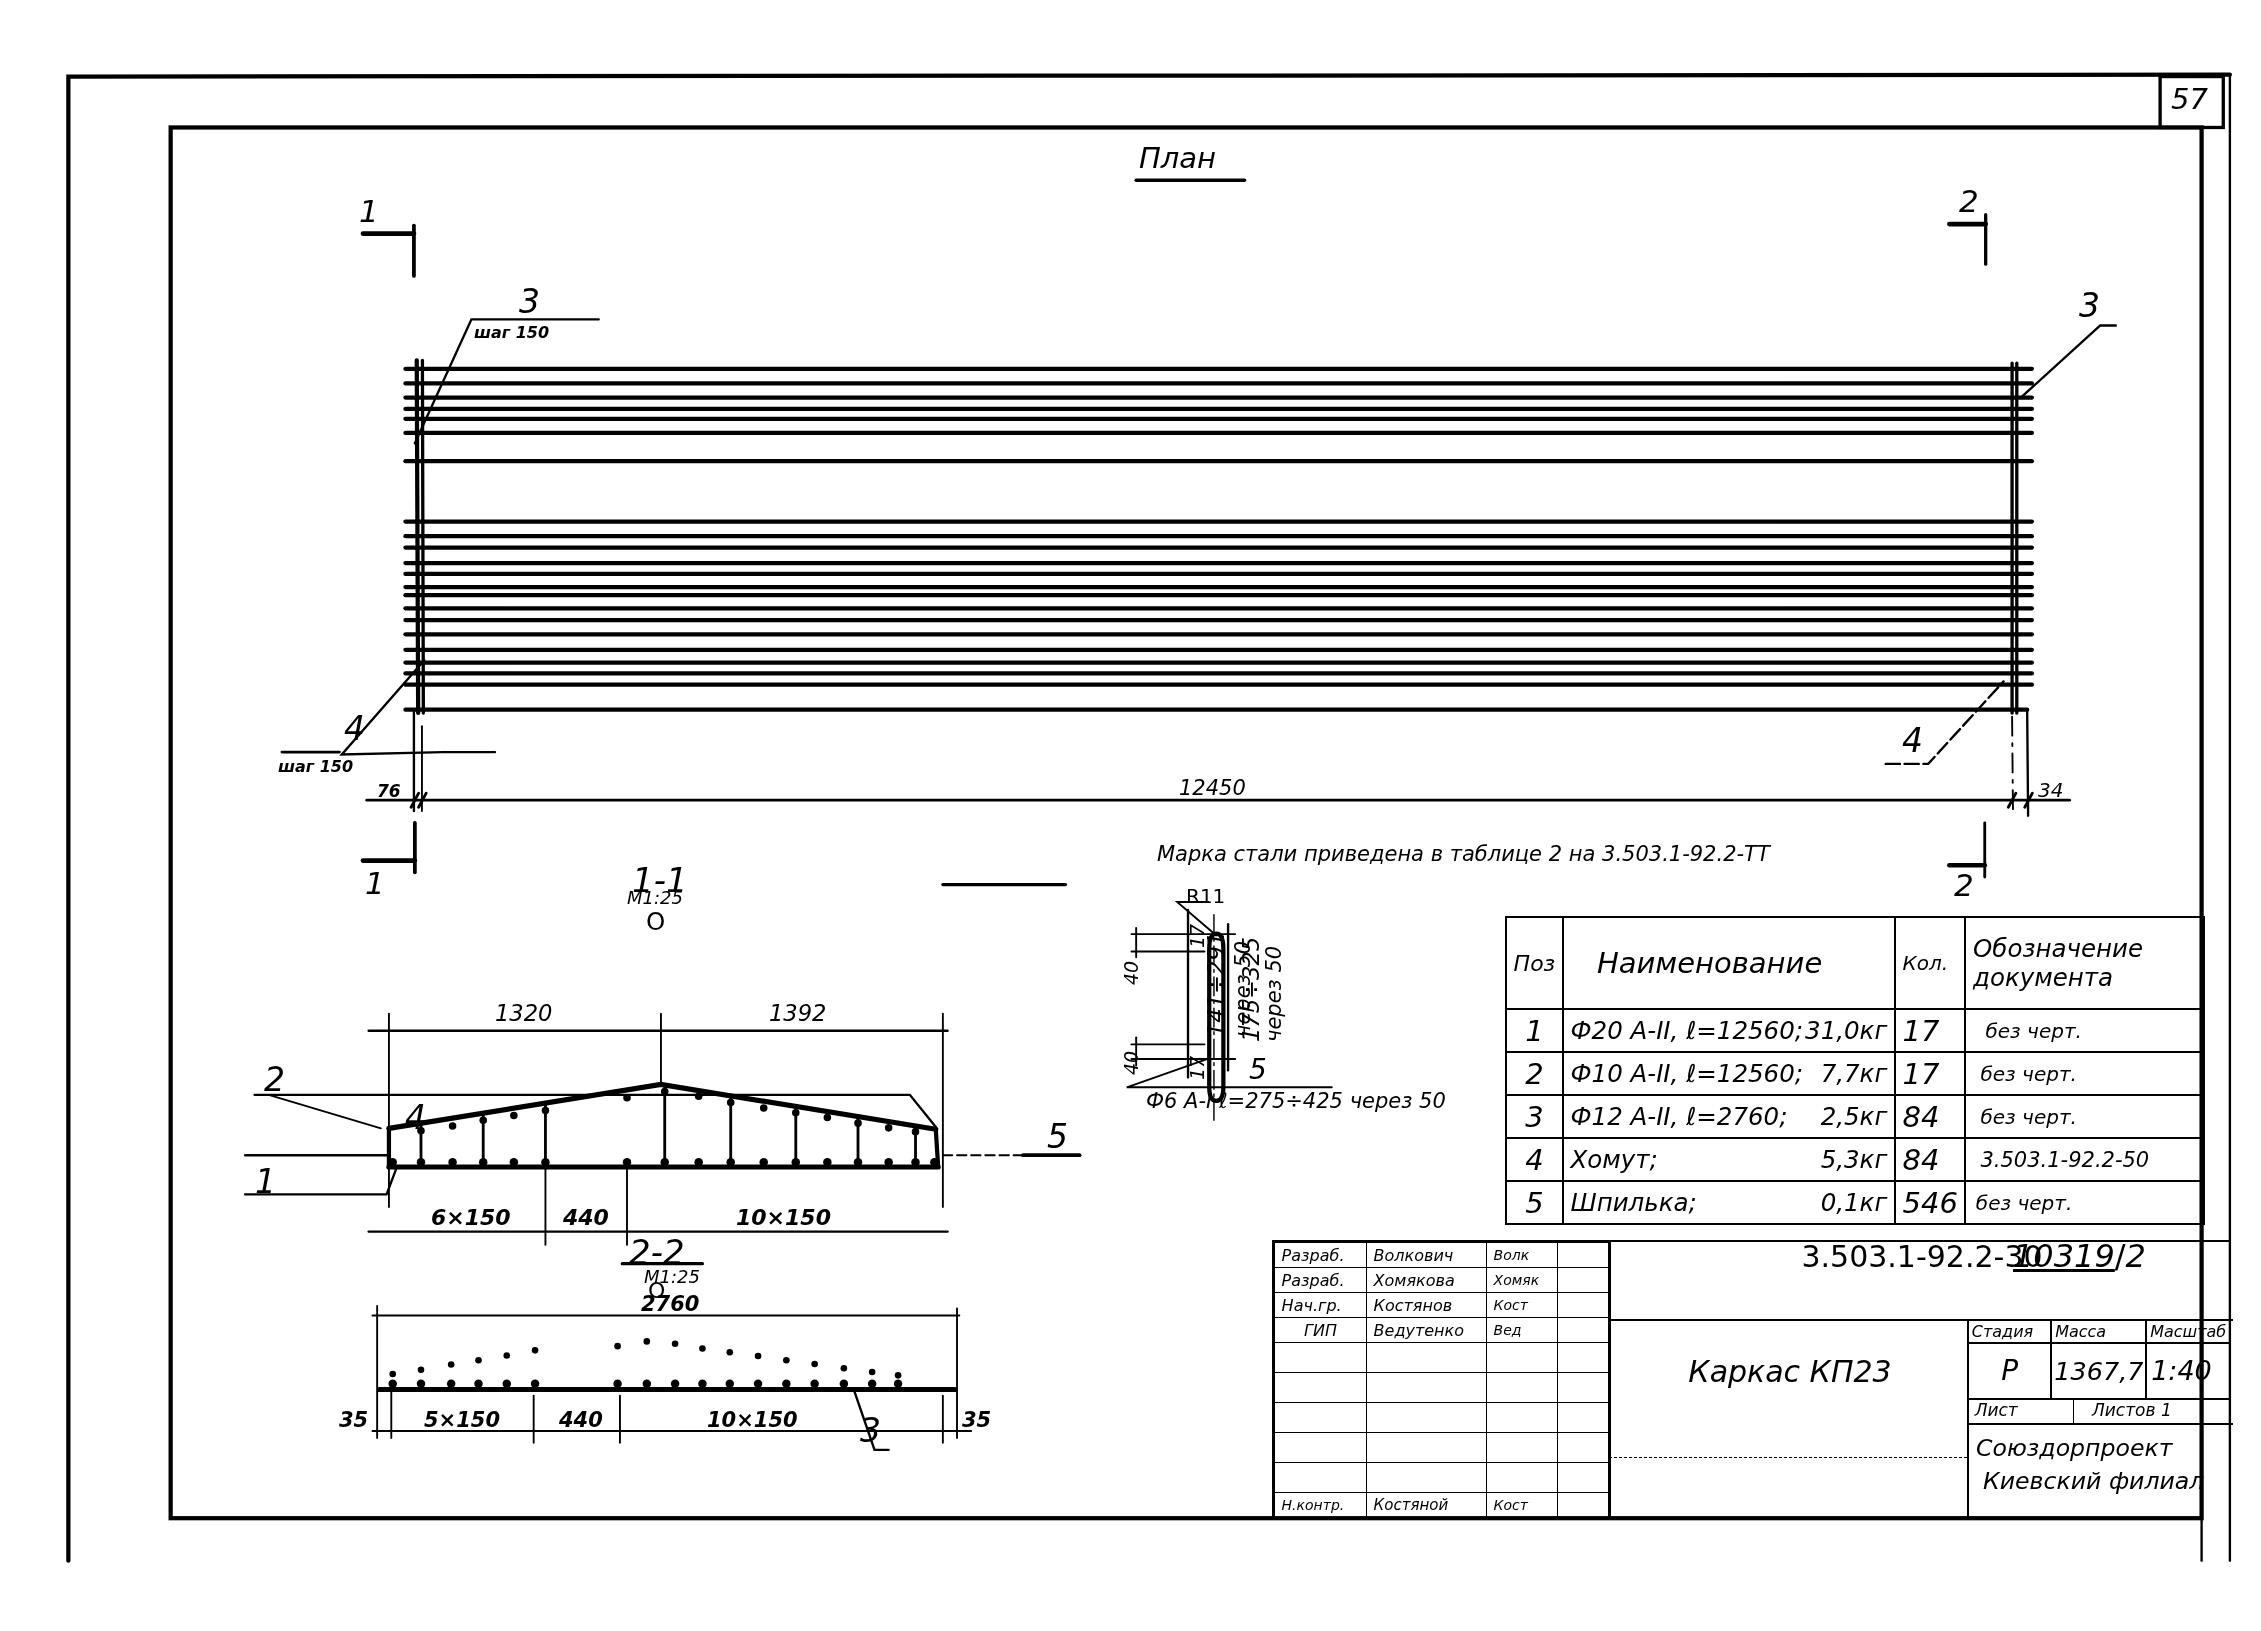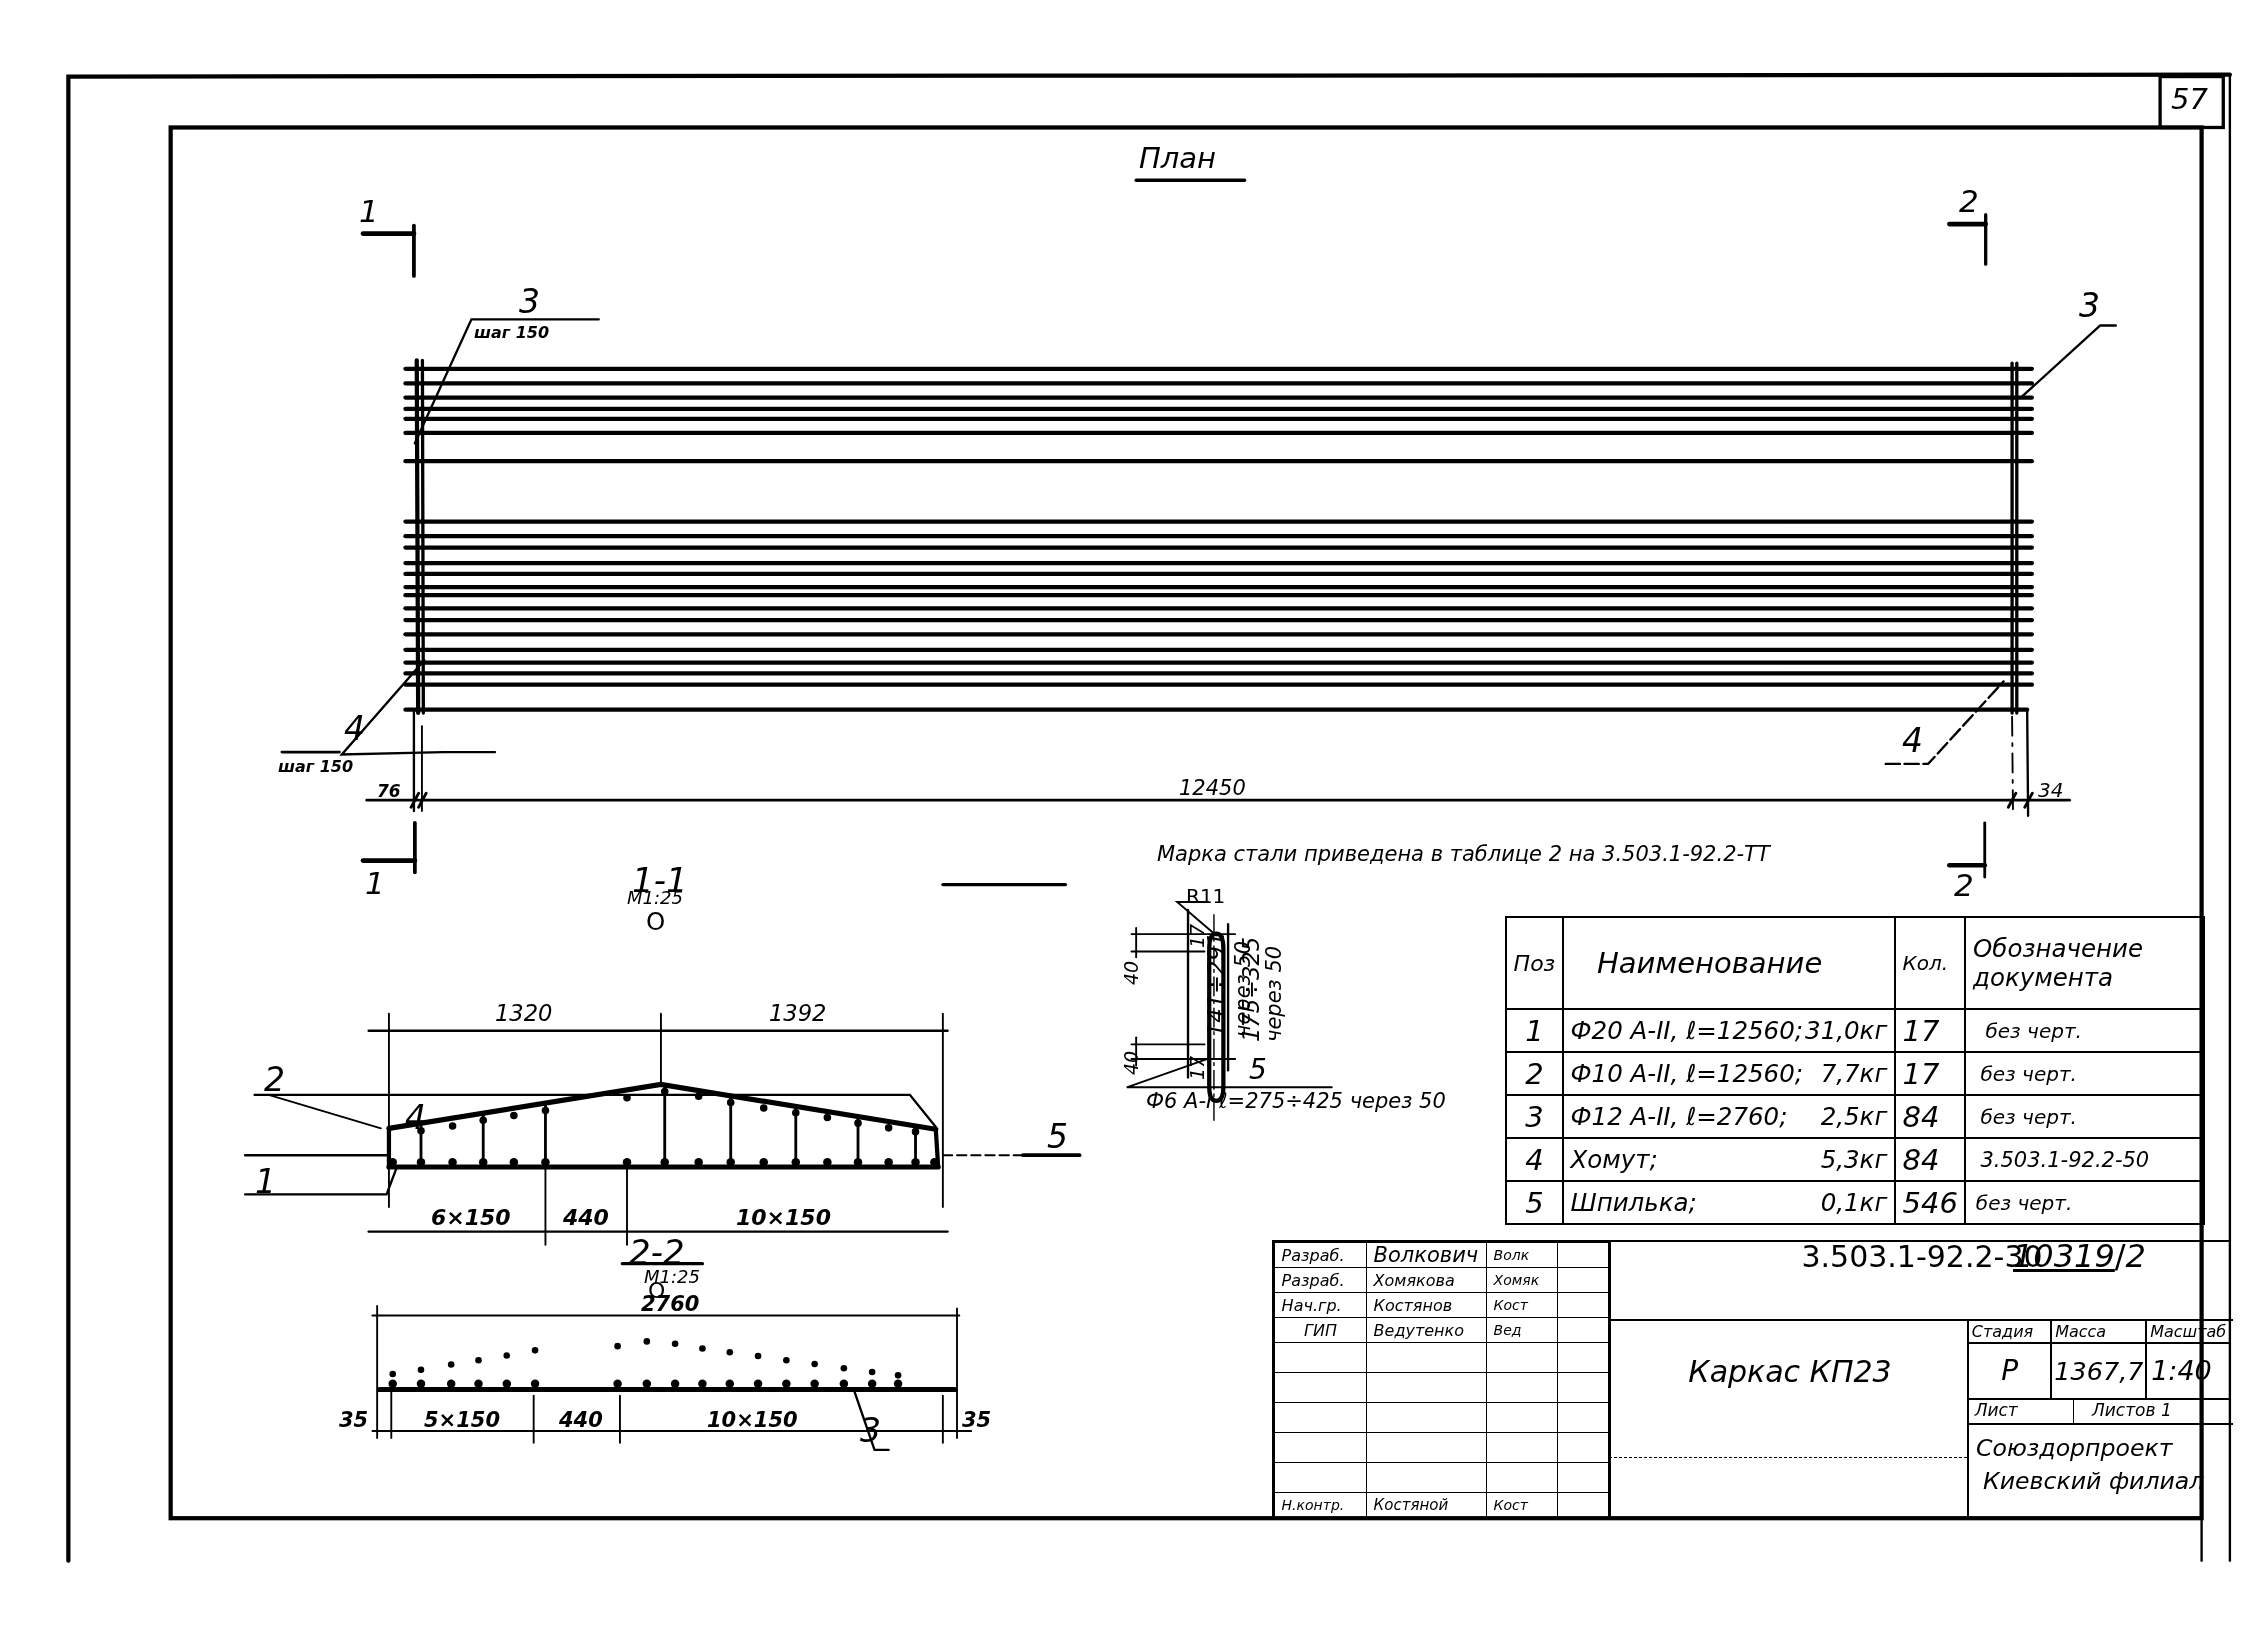--- a/index.html
+++ b/index.html
@@ -338,21 +338,21 @@
   <table class="tbl stamp" style="left:0;top:0;width:335px;">
     <colgroup>
         <col style="width:92px">
         <col style="width:120px">
         <col style="width:71px">
         <col>
       </colgroup>
     <tbody>
         <tr style="height:25px;">
           <td style="font-size:16px;">Разраб.</td>
-          <td style="font-size:21px;margin-left:43px;">Волкович</td>
+          <td style="font-size:16px;margin-left:43px;">Волкович</td>
           <td style="font-size:14px;">Волк</td>
           <td></td>
         </tr>
     <tr style="height:25px;">
           <td style="font-size:16px;">Разраб.</td>
           <td style="font-size:16px;">Хомякова</td>
           <td style="font-size:14px;">Хомяк</td>
           <td></td>
         </tr>
     <tr style="height:25px;">

